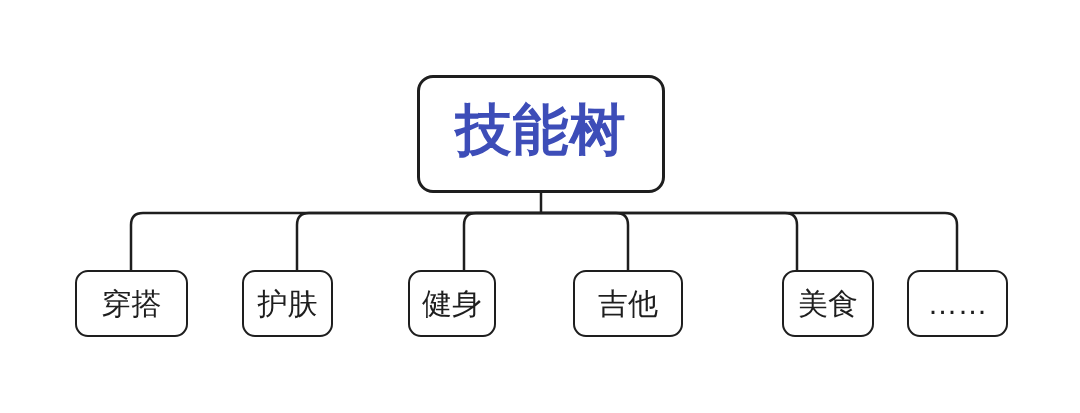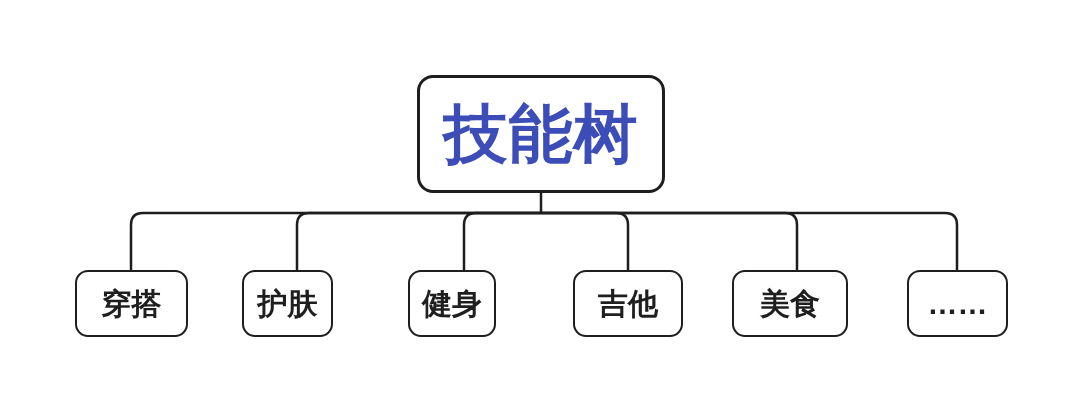--- a/index.html
+++ b/index.html
@@ -38,43 +38,44 @@
   }
   .node--root {
     left: 417px;
     top: 75px;
     width: 248px;
     height: 118px;
     border-width: 3px;
     border-radius: 16px;
   }
   .node--root .label {
-    font-size: 64px;
+    font-size: 56px;
     font-weight: 700;
     color: var(--accent, #3d4db8);
     letter-spacing: 1px;
     line-height: 1;
+    font-family: Liberation Mono, monospace;
   }
   .node--child {
     top: 270px;
     height: 67px;
     border-radius: 13px;
   }
   .node--child .label {
     font-size: 30px;
-    font-weight: 700;
+    font-weight: 400;
     color: #1e1e1e;
     line-height: 1;
     white-space: nowrap;
   }
   .child-1 { left: 75px;  width: 113px; }
   .child-2 { left: 242px; width: 91px; }
   .child-3 { left: 408px; width: 88px; }
   .child-4 { left: 573px; width: 110px; align-items: center; }
-  .child-5 { left: 732px; width: 116px; justify-content: center; }
+  .child-5 { left: 782px; width: 92px; justify-content: center; }
   .child-6 { left: 907px; width: 101px; }
 </style>
 </head>
 <body>
 
 <div class="canvas" style="--accent: #3d4db8; --line: #1e1e1e; --node-bg: #ffffff;">
 
   <svg class="connectors" viewBox="0 0 1080 413" aria-hidden="true">
     <path d="M541 191 V213"></path>
     <path d="M541 213 H143 Q131 213 131 225 V271"></path>

